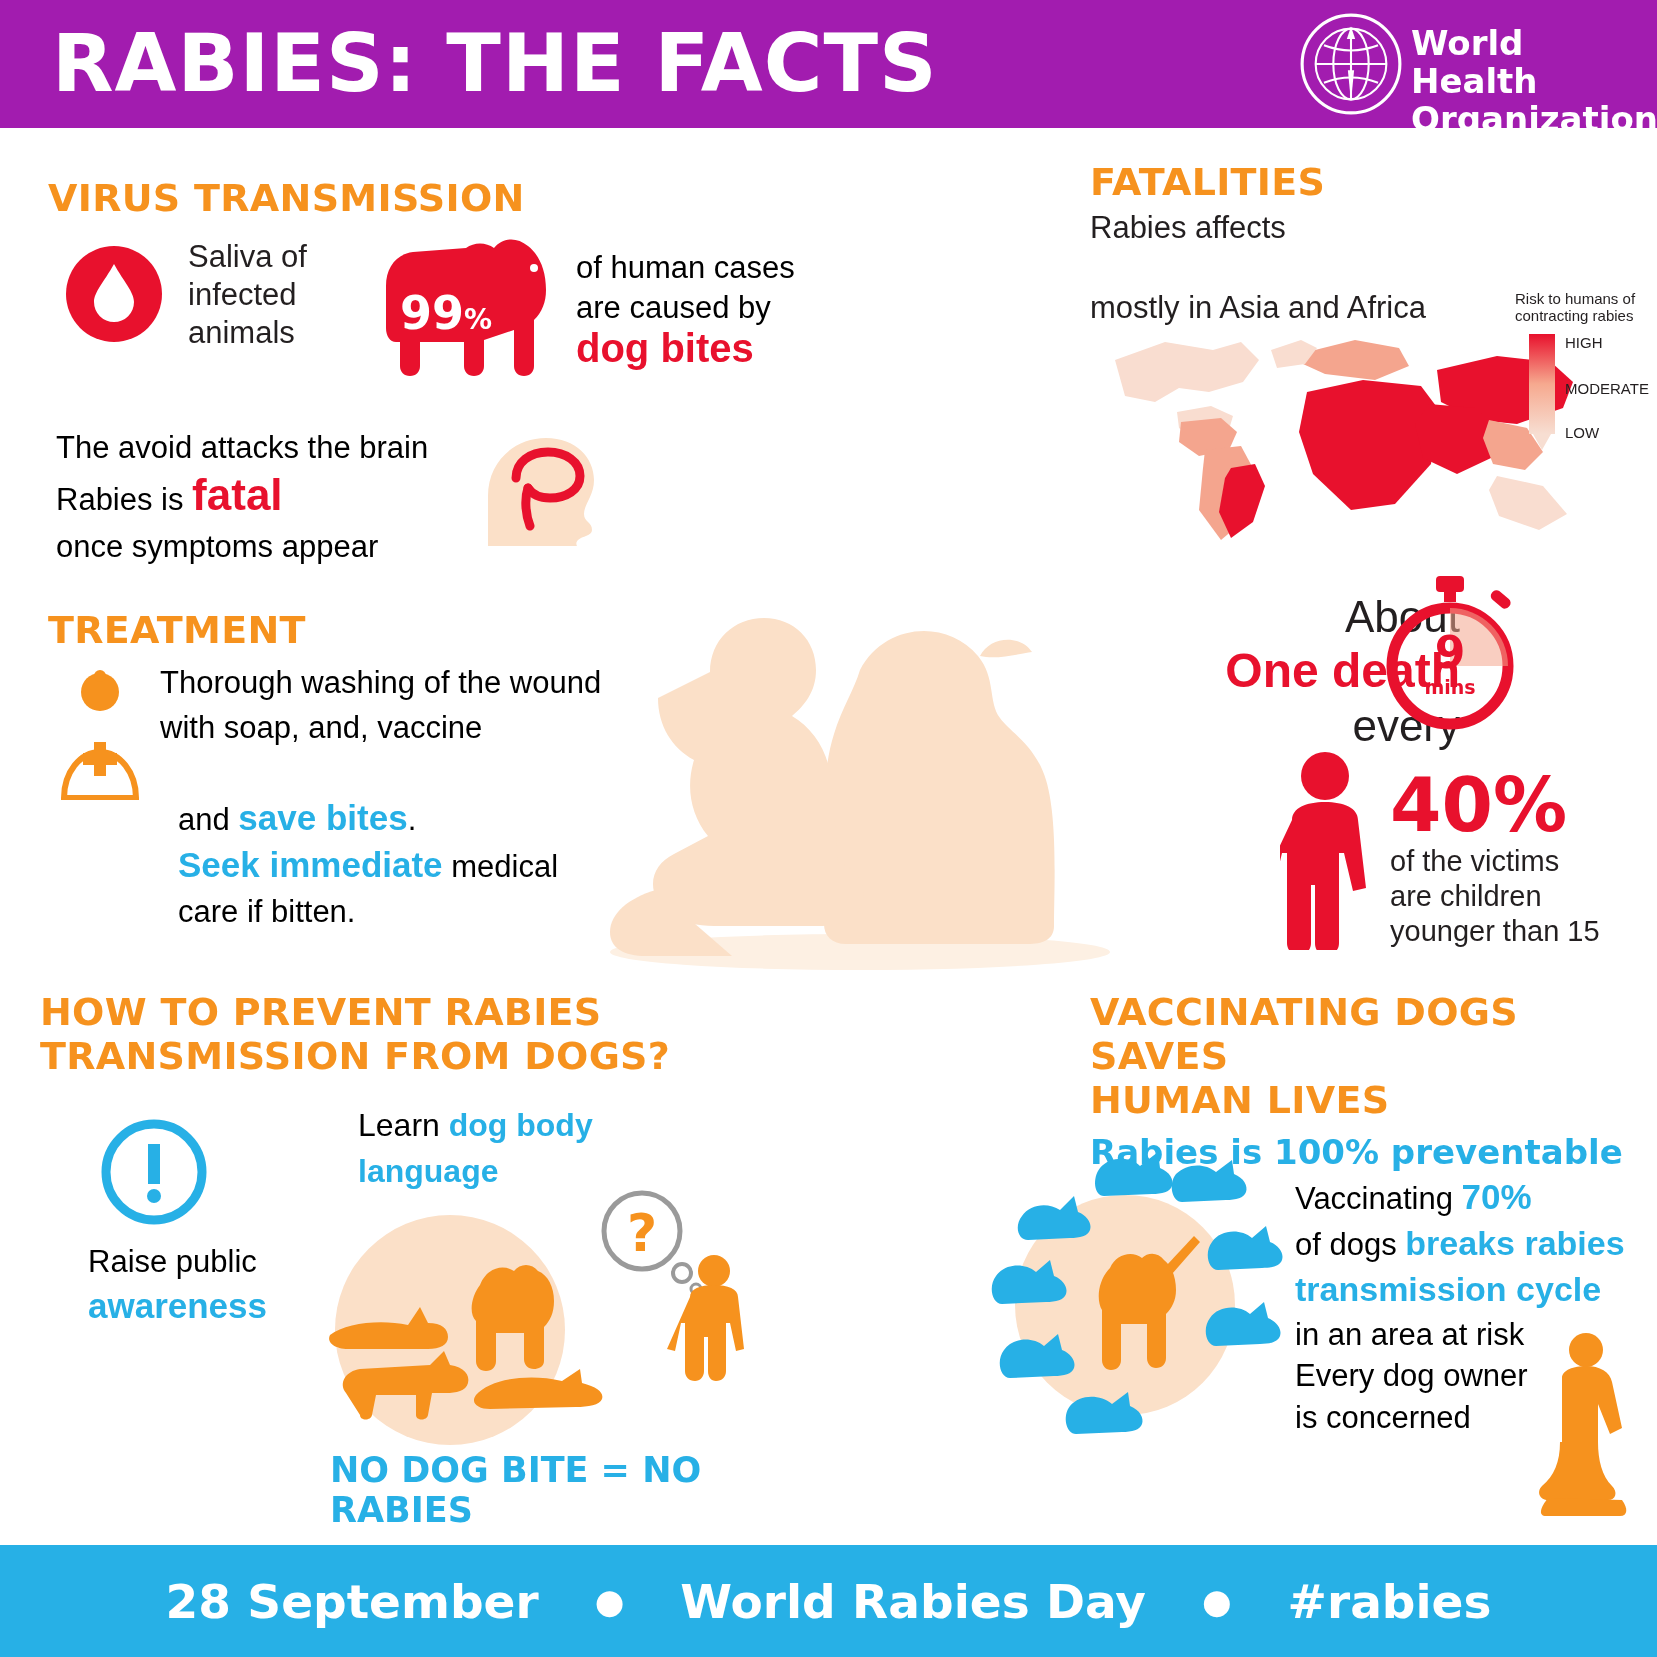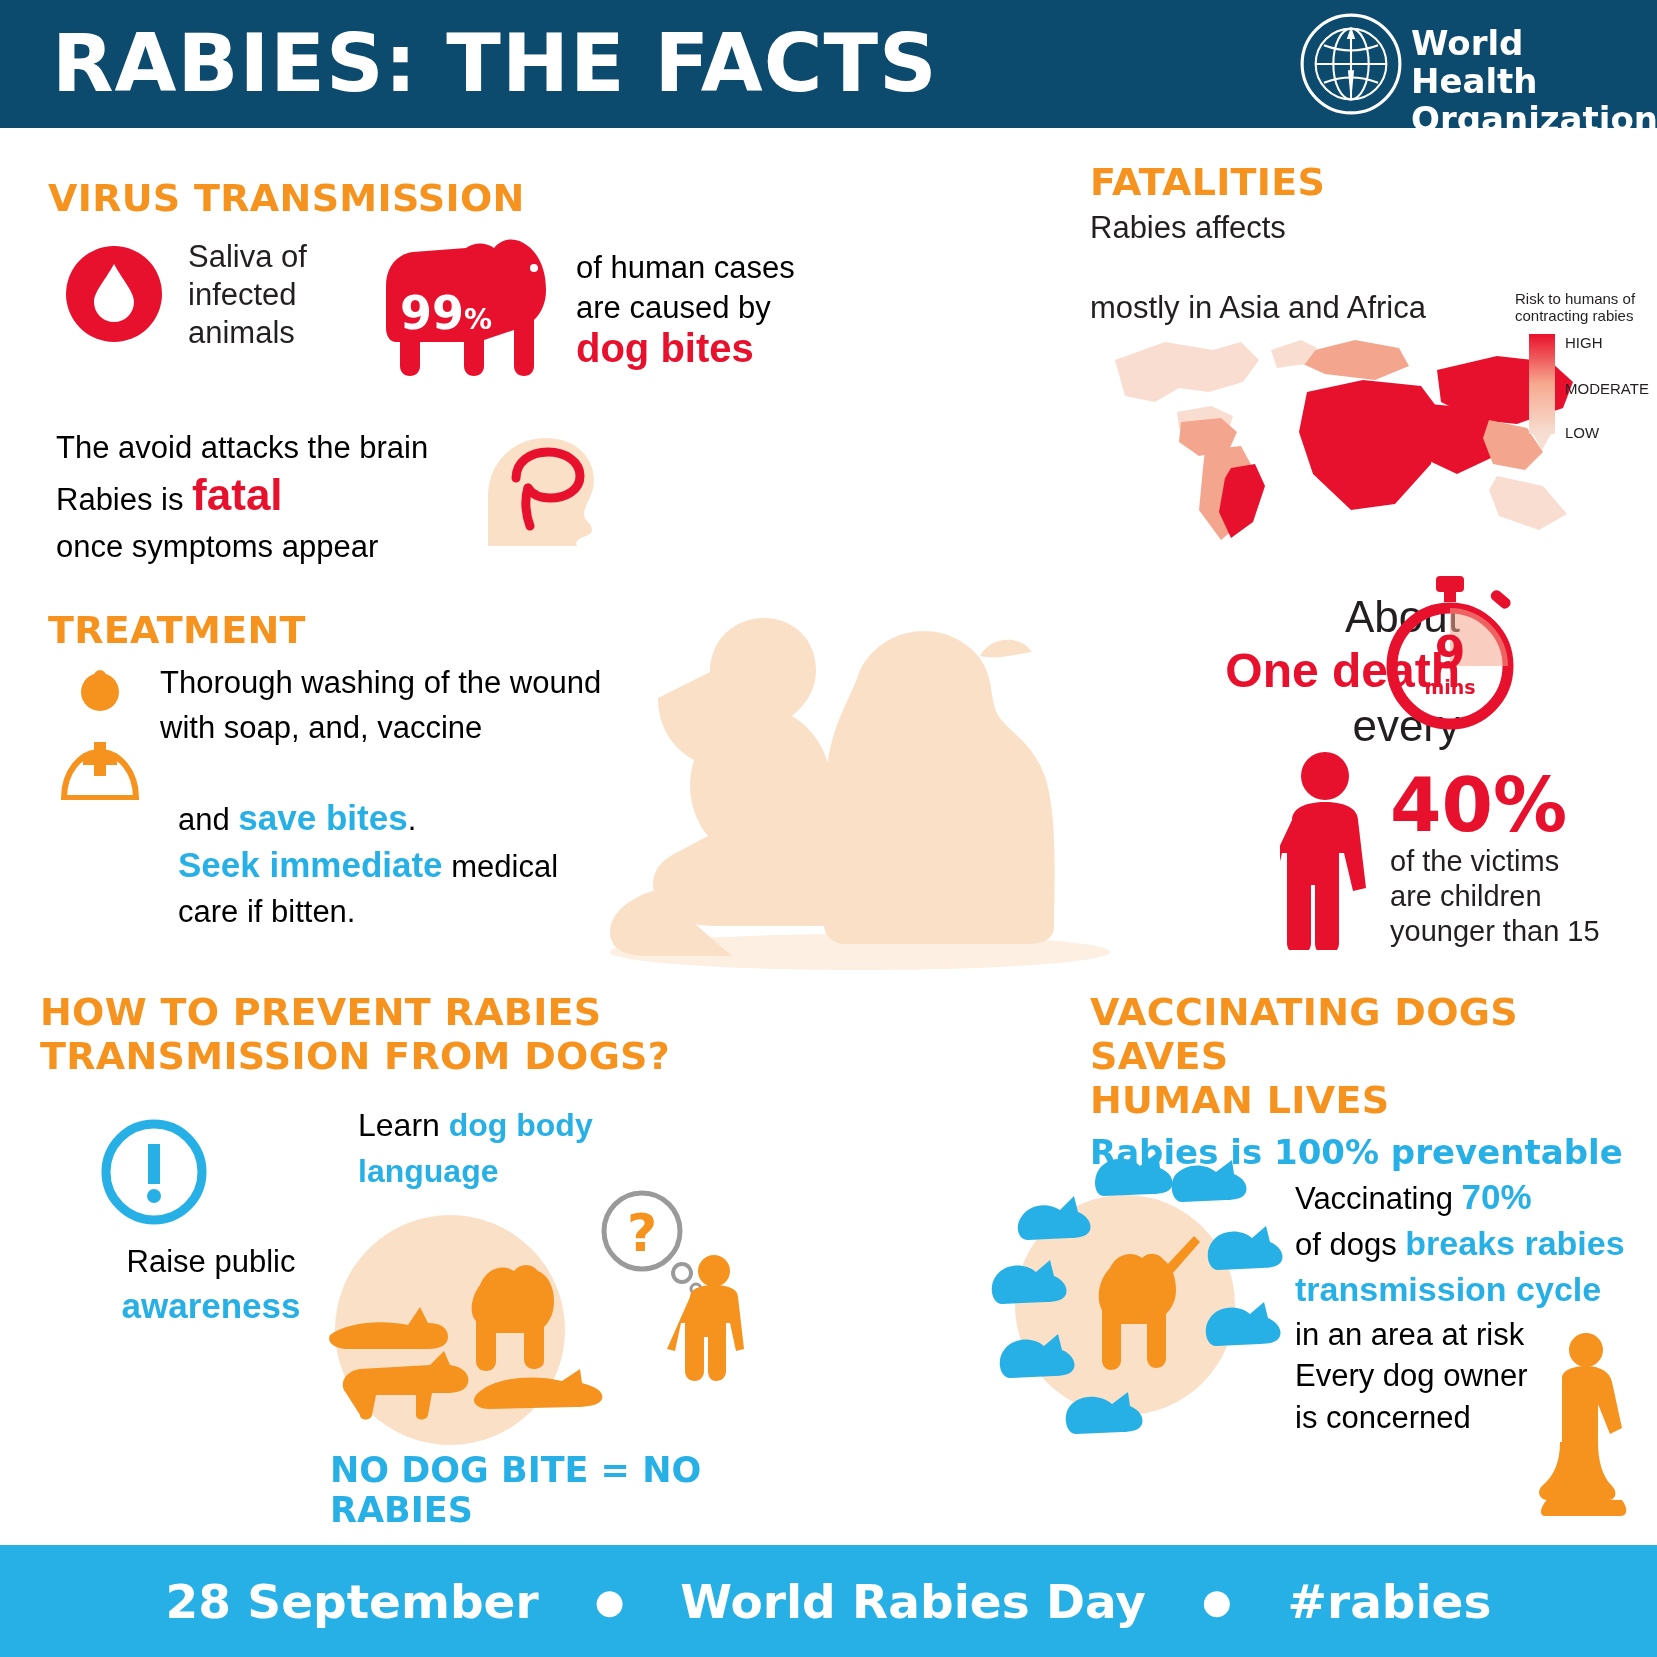--- a/index.html
+++ b/index.html
@@ -9,21 +9,21 @@
     font-family:"Liberation Sans", sans-serif;
     background:#ffffff;
     overflow:hidden;
     position:relative;
   }
   .page { position:relative; width:1657px; height:1657px; background:#fff; }
 
   
   .header {
     position:absolute; left:0; top:0; width:1657px; height:128px;
-    background:#0c4a6e;
+    background:#a21caf;
   }
   .header-title {
     position:absolute; left:52px; top:16px;
     font-size:80px; font-weight:bold; color:#ffffff;
     letter-spacing:1px; line-height:96px;
     font-family:"DejaVu Sans", sans-serif;
   }
   .who-logo {
     position:absolute; right:28px; top:10px; width:330px; height:108px;
   }
@@ -71,21 +71,21 @@
   .brain-icon { position:absolute; left:420px; top:250px; width:150px; height:120px; }
 
   
   #treatment { position:absolute; left:48px; top:608px; width:640px; }
   .doctor-icon { position:absolute; left:6px; top:62px; width:92px; height:130px; }
   #tr-text { position:absolute; left:112px; top:52px; width:500px; font-size:31px; line-height:45px; }
 
   
   #prevent { position:absolute; left:40px; top:990px; width:760px; }
   .excl-icon { position:absolute; left:60px; top:128px; width:108px; height:108px; }
-  #pv-aware { position:absolute; left:56px; top:250px; width:230px; font-size:31px; line-height:44px;text-align:center; }
+  #pv-aware { position:absolute; left:48px; top:250px; width:230px; font-size:31px; line-height:44px; }
   #pv-learn { position:absolute; left:318px; top:112px; width:300px; font-size:32px; line-height:46px; }
   .dogs-scene { position:absolute; left:250px; top:195px; width:480px; height:260px; }
   #pv-slogan {
     position:absolute; left:290px; top:460px; font-size:35px; font-weight:bold;
     color:#27b0e6; font-family:"DejaVu Sans", sans-serif;
   }
 
   
   #fatalities { position:absolute; left:1090px; top:160px; width:540px; }
   #ft-body { margin-top:4px; font-size:31px; line-height:40px; }

